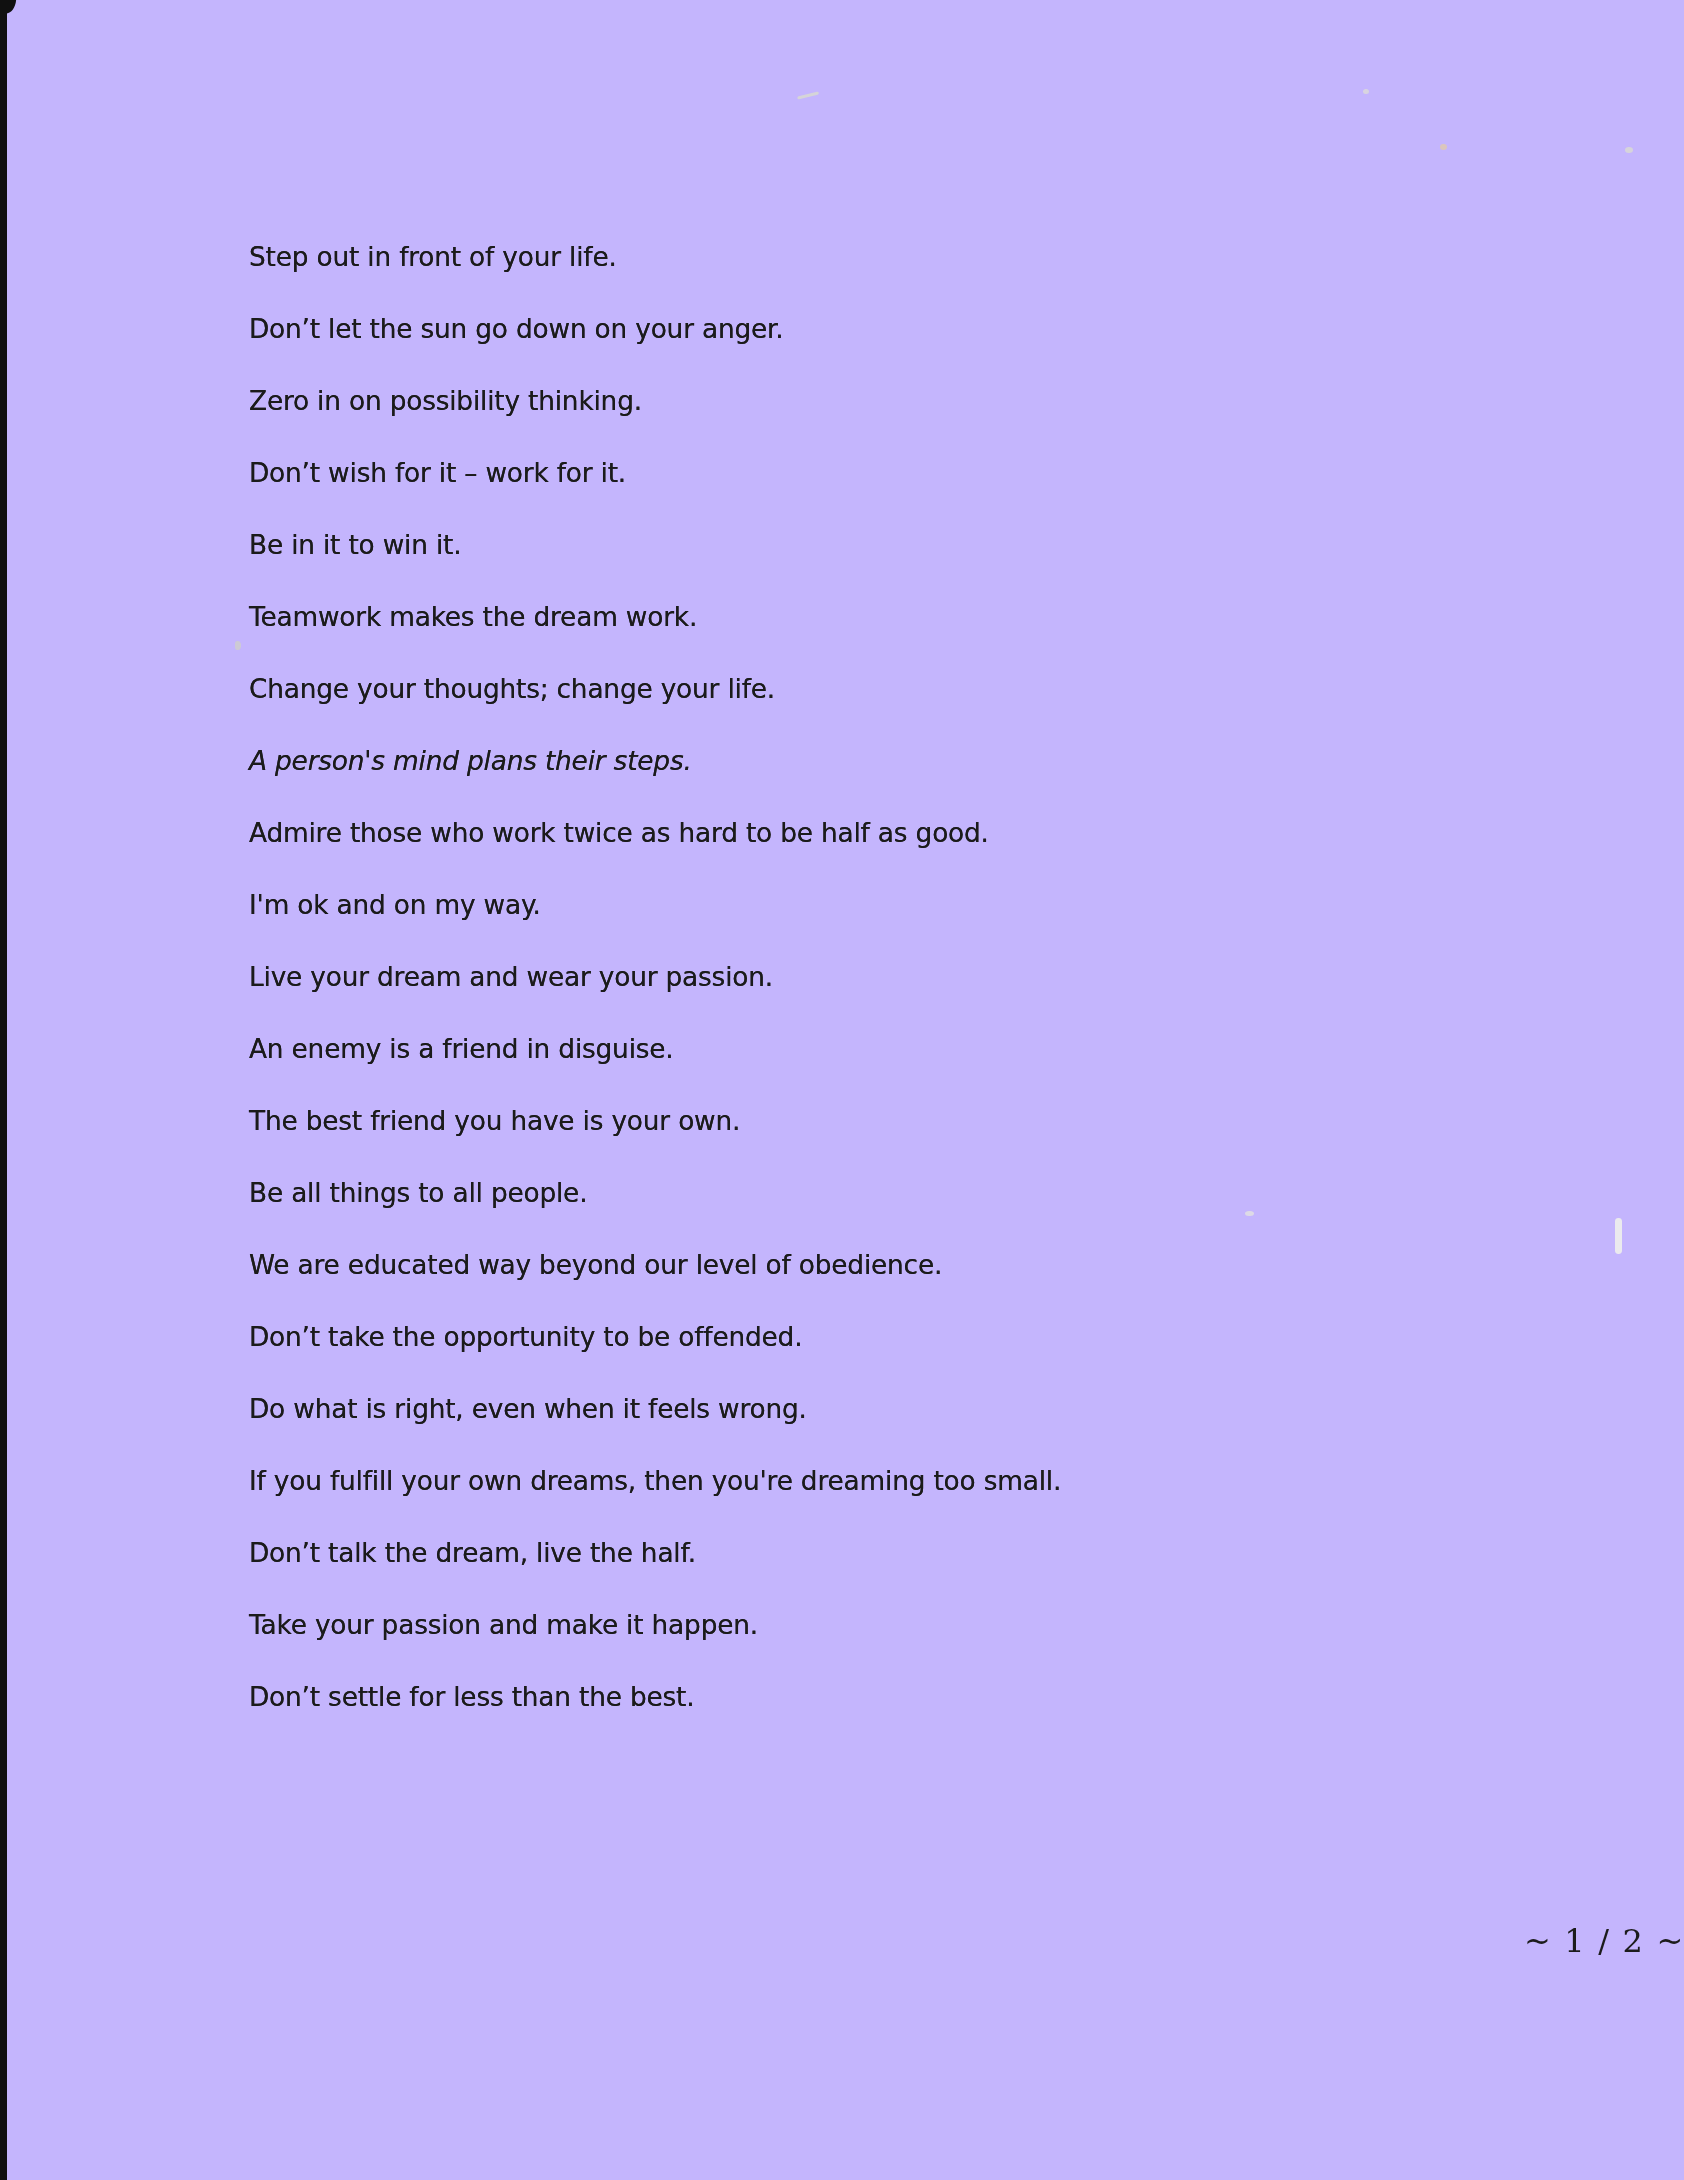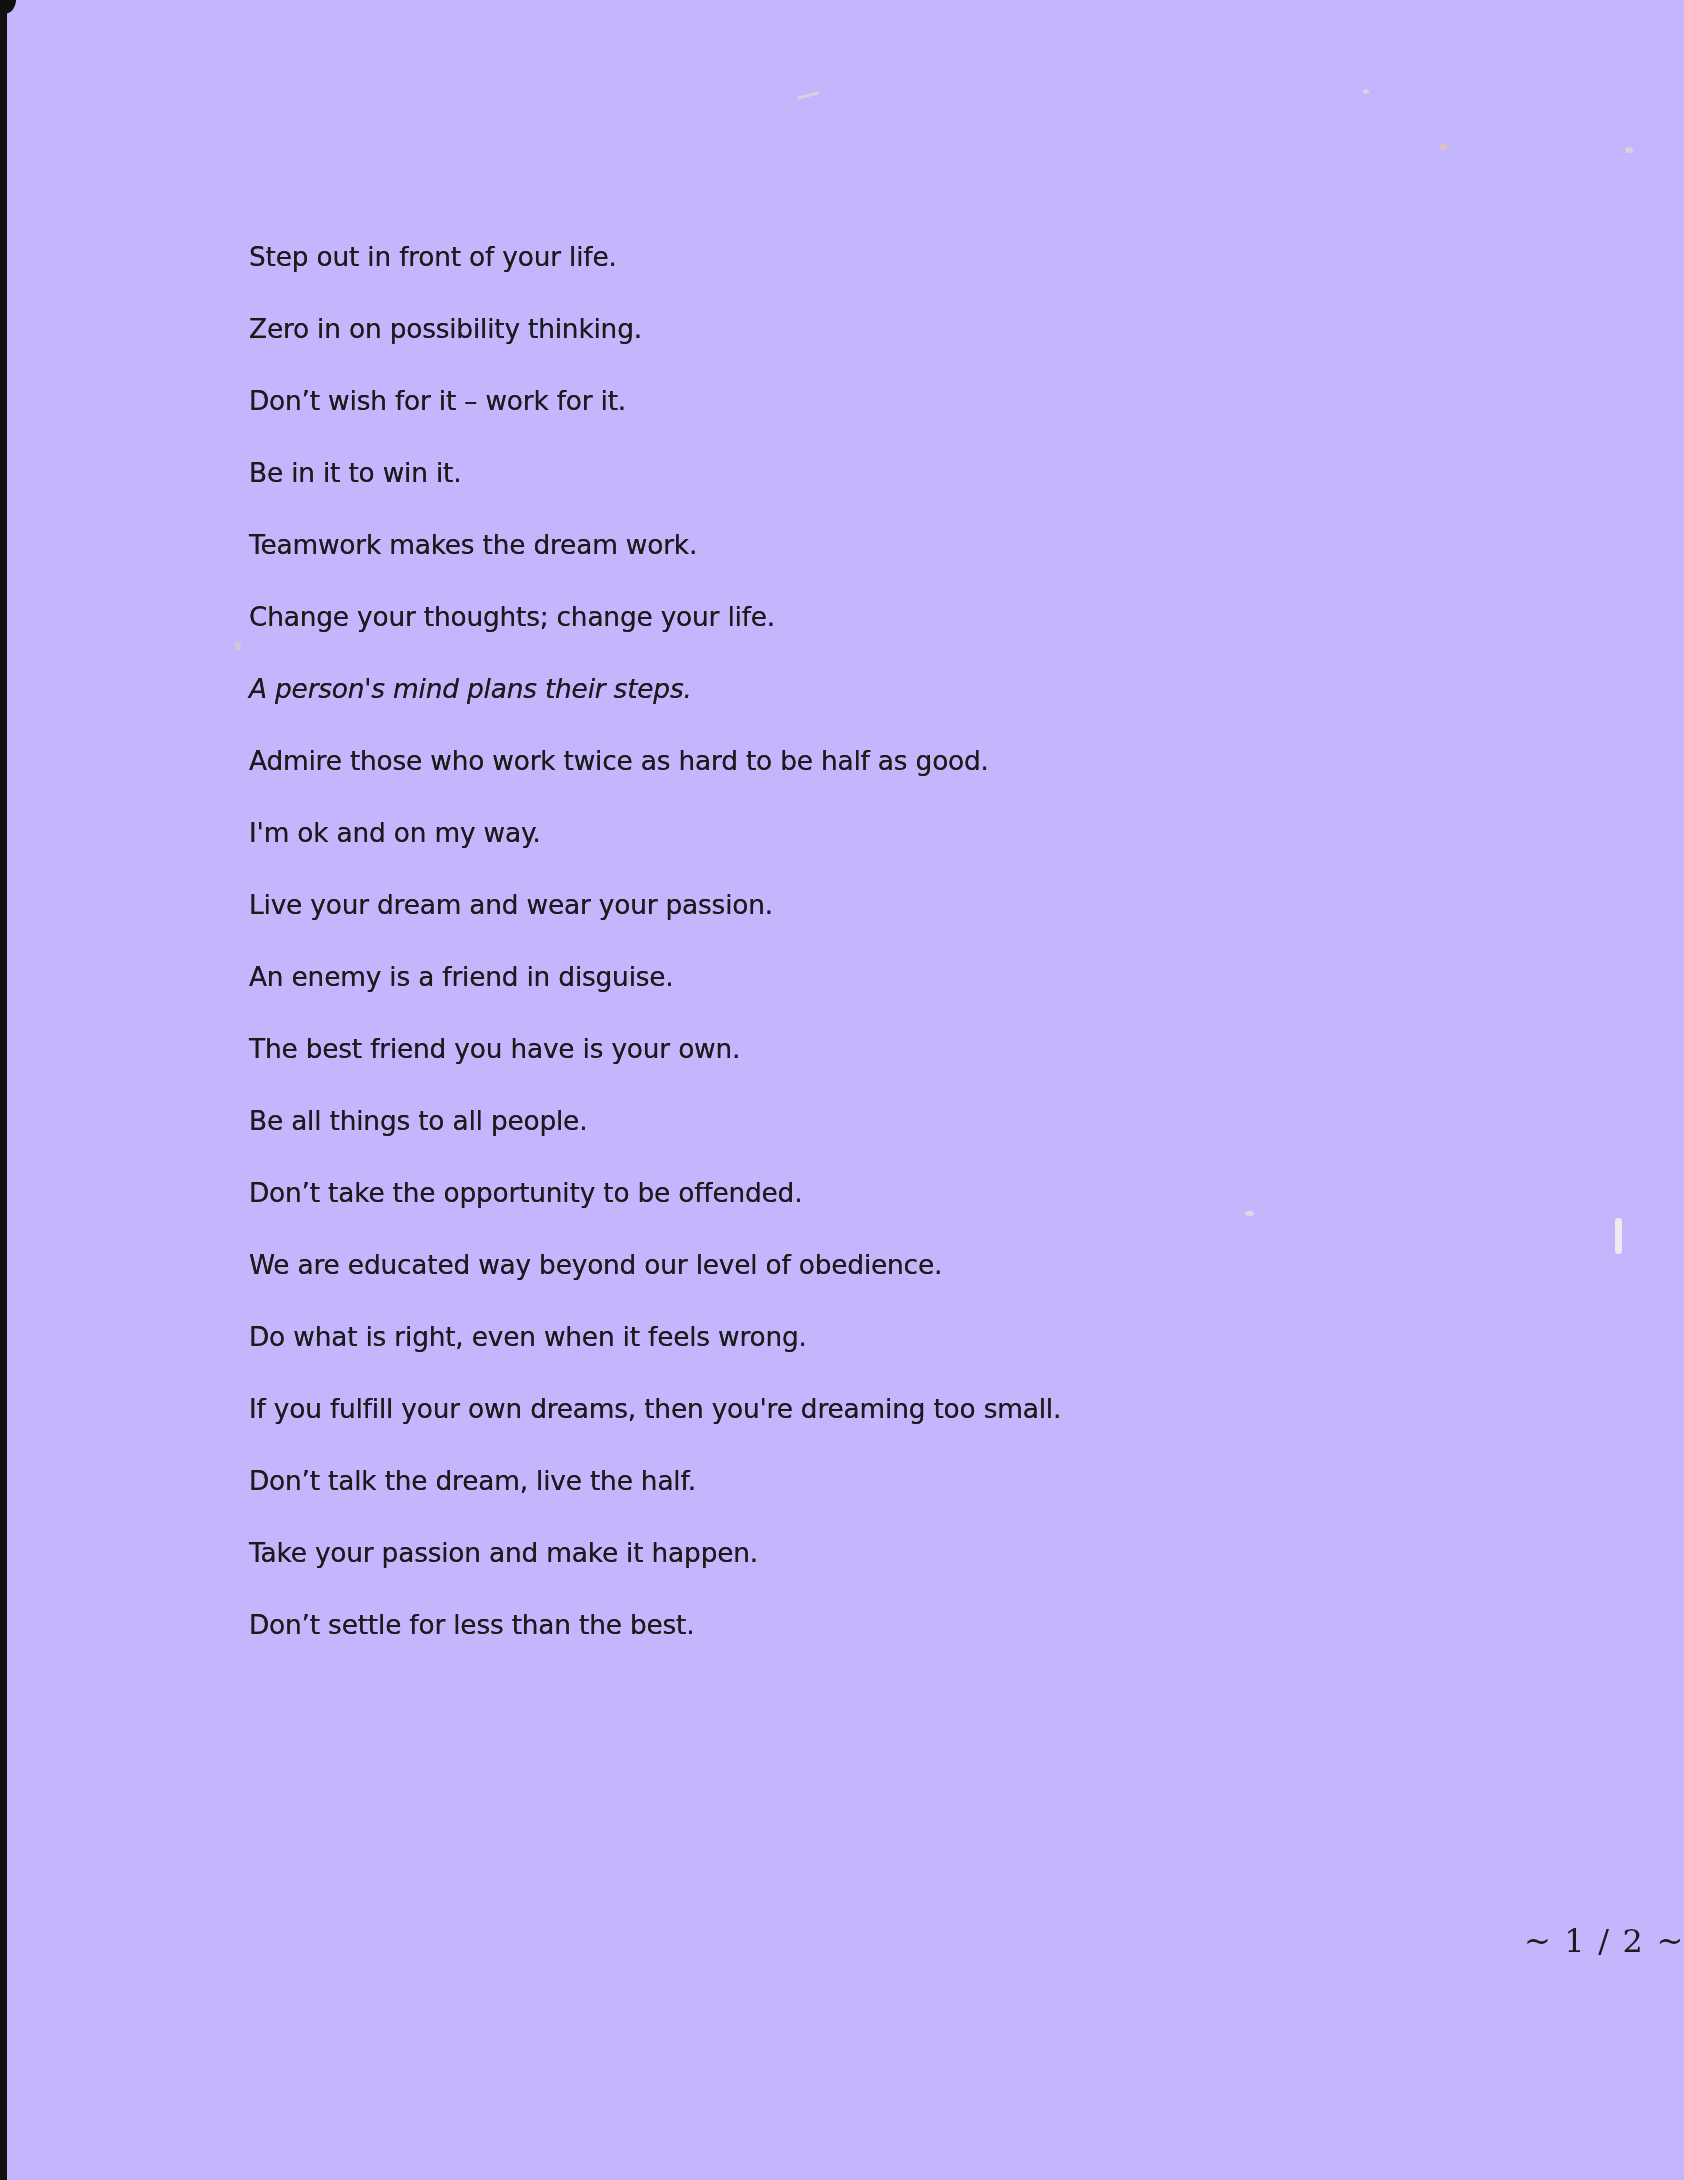--- a/index.html
+++ b/index.html
@@ -85,34 +85,35 @@
   <div class="scan-speck speck-1"></div>
   <div class="scan-speck speck-2"></div>
   <div class="scan-speck speck-3"></div>
   <div class="scan-speck speck-4"></div>
   <div class="scan-speck speck-5"></div>
   <div class="scan-speck speck-6"></div>
   <div class="scan-speck speck-7"></div>
 
   <div class="quote-list">
       <div class="quote-line">Step out in front of your life.</div>
+      <div class="quote-line">Don’t let the sun go down on your anger.</div>
       <div class="quote-line">Zero in on possibility thinking.</div>
       <div class="quote-line">Don’t wish for it – work for it.</div>
       <div class="quote-line">Be in it to win it.</div>
       <div class="quote-line">Teamwork makes the dream work.</div>
       <div class="quote-line">Change your thoughts; change your life.</div>
       <div class="quote-line italic">A person's mind plans their steps.</div>
       <div class="quote-line">Admire those who work twice as hard to be half as good.</div>
       <div class="quote-line">I'm ok and on my way.</div>
       <div class="quote-line">Live your dream and wear your passion.</div>
       <div class="quote-line">An enemy is a friend in disguise.</div>
       <div class="quote-line">The best friend you have is your own.</div>
       <div class="quote-line">Be all things to all people.</div>
+      <div class="quote-line">We are educated way beyond our level of obedience.</div>
       <div class="quote-line">Don’t take the opportunity to be offended.</div>
-      <div class="quote-line">We are educated way beyond our level of obedience.</div>
       <div class="quote-line gap-before">Do what is right, even when it feels wrong.</div>
       <div class="quote-line">If you fulfill your own dreams, then you're dreaming too small.</div>
       <div class="quote-line">Don’t talk the dream, live the half.</div>
       <div class="quote-line">Take your passion and make it happen.</div>
       <div class="quote-line">Don’t settle for less than the best.</div>
     </div>
 
   <div class="page-number">~ 1 / 2 ~</div>
 
 </div>

